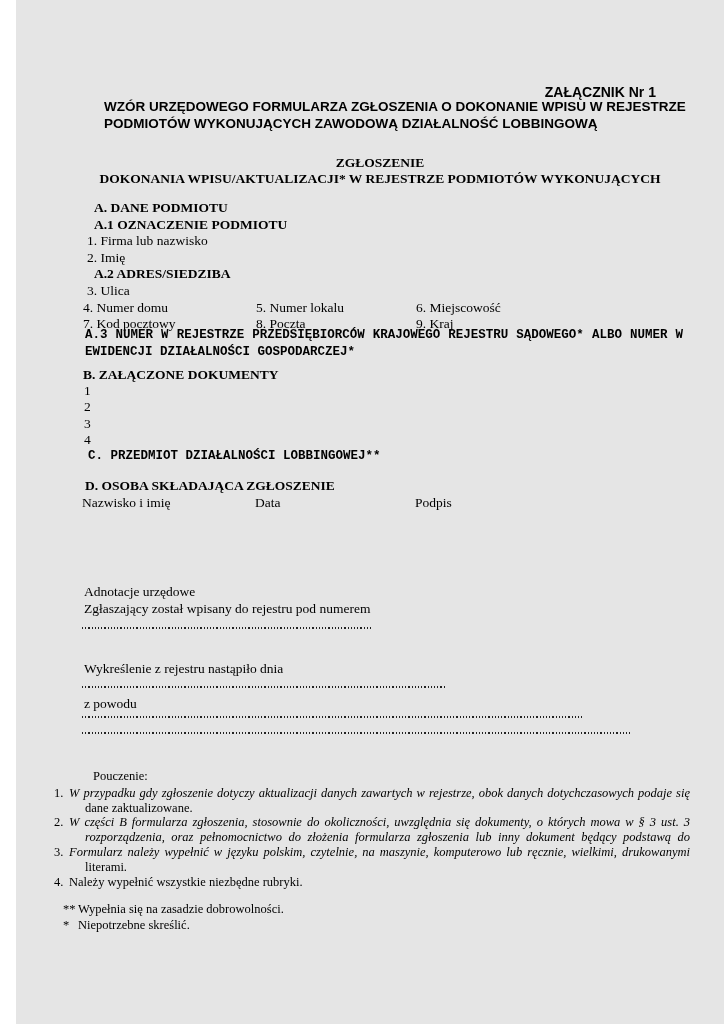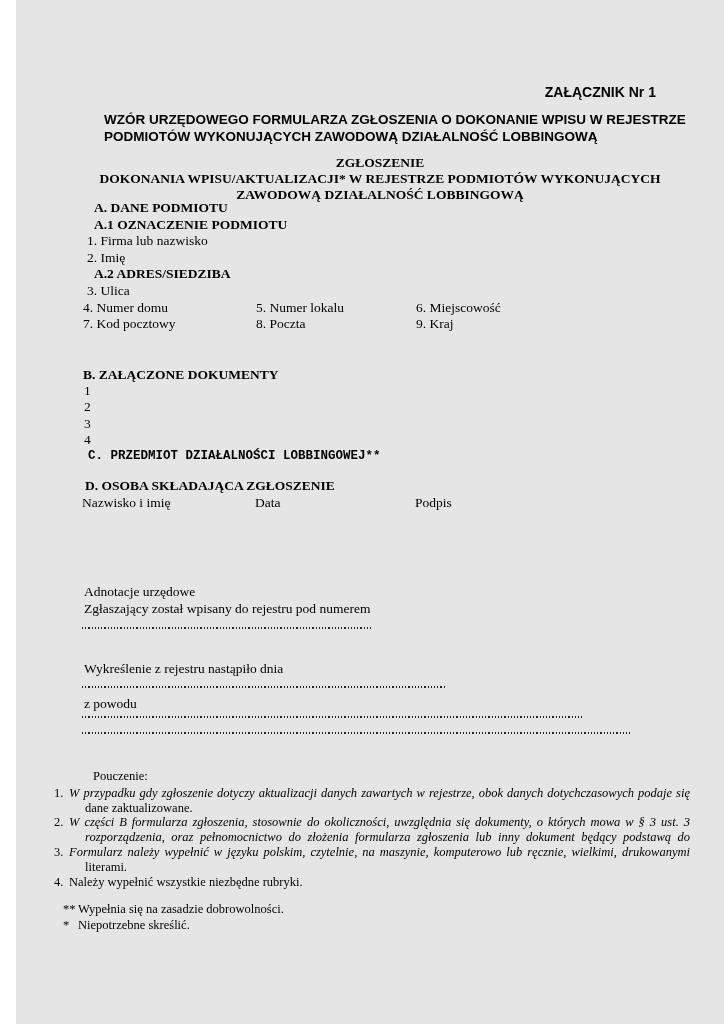--- a/index.html
+++ b/index.html
@@ -5,21 +5,21 @@
   html,body{margin:0;padding:0;}
   body{width:724px;height:1024px;background:#ffffff;position:relative;overflow:hidden;
        font-family:"Liberation Serif",serif;color:#000;}
   .page{position:absolute;left:0;top:0;width:724px;height:1024px;background:#e5e5e5;margin-left:16px;}
   .abs{position:absolute;}
   .sans{font-family:"Liberation Sans",sans-serif;}
   .mono{font-family:"Liberation Mono","DejaVu Sans Mono",monospace;}
   .b{font-weight:bold;}
 
   .annex{top:84px;right:84px;font-size:14px;}
-  .subtitle{top:111px;left:88px;font-size:13.5px;line-height:17px;}
+  .subtitle{top:98px;left:88px;font-size:13.5px;line-height:17px;}
   .doc-title{top:155px;left:64px;width:600px;text-align:center;font-size:13.5px;line-height:16.2px;}
 
   .section-a{top:200px;left:67px;width:600px;font-size:13.5px;line-height:16.6px;}
   .ind-a{margin-left:11px;}
   .ind-b{margin-left:4px;}
   .cols{display:flex;}
   .col1{width:173px;}
   .col2{width:160px;}
   .col3{flex:1;}
 
@@ -67,21 +67,20 @@
   <div class="abs annex sans b">ZAŁĄCZNIK Nr 1</div>
 
   <div class="abs subtitle sans b">
     <div>WZÓR URZĘDOWEGO FORMULARZA ZGŁOSZENIA O DOKONANIE WPISU W REJESTRZE</div>
     <div>PODMIOTÓW WYKONUJĄCYCH ZAWODOWĄ DZIAŁALNOŚĆ LOBBINGOWĄ</div>
   </div>
 
   <div class="abs doc-title b">
     <div>ZGŁOSZENIE</div>
     <div>DOKONANIA WPISU/AKTUALIZACJI* W REJESTRZE PODMIOTÓW WYKONUJĄCYCH</div>
-    <div>ZAWODOWĄ DZIAŁALNOŚĆ LOBBINGOWĄ</div>
   </div>
 
   <div class="abs section-a">
     <div class="b ind-a">A. DANE PODMIOTU</div>
     <div class="b ind-a">A.1 OZNACZENIE PODMIOTU</div>
     <div class="ind-b">1. Firma lub nazwisko</div>
     <div class="ind-b">2. Imię</div>
     <div class="b ind-a">A.2 ADRES/SIEDZIBA</div>
     <div class="ind-b">3. Ulica</div>
     <div class="cols">
@@ -89,20 +88,24 @@
       <span class="col2">5. Numer lokalu</span>
       <span class="col3">6. Miejscowość</span>
     </div>
     <div class="cols">
       <span class="col1">7. Kod pocztowy</span>
       <span class="col2">8. Poczta</span>
       <span class="col3">9. Kraj</span>
     </div>
   </div>
 
+  <div class="abs a3 mono b">
+    <div class="stretch">A.3 NUMER W REJESTRZE PRZEDSIĘBIORCÓW KRAJOWEGO REJESTRU SĄDOWEGO* ALBO NUMER W</div>
+    <div>EWIDENCJI DZIAŁALNOŚCI GOSPODARCZEJ*</div>
+  </div>
 
   <div class="abs section-b">
     <div class="b">B. ZAŁĄCZONE DOKUMENTY</div>
     <div class="sb-item">1</div>
     <div class="sb-item">2</div>
     <div class="sb-item">3</div>
     <div class="sb-item">4</div>
   </div>
 
   <div class="abs c-heading mono b">C. PRZEDMIOT DZIAŁALNOŚCI LOBBINGOWEJ**</div>

